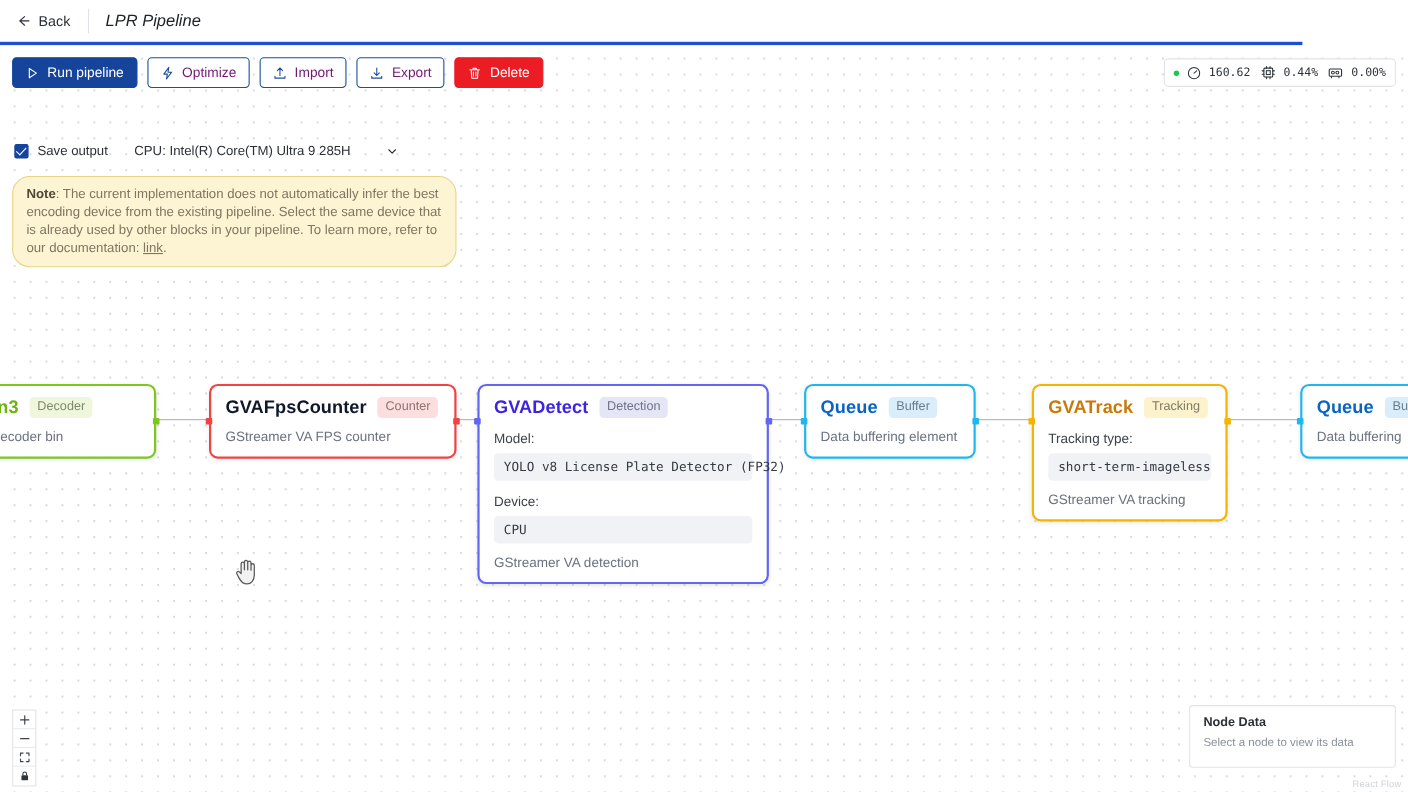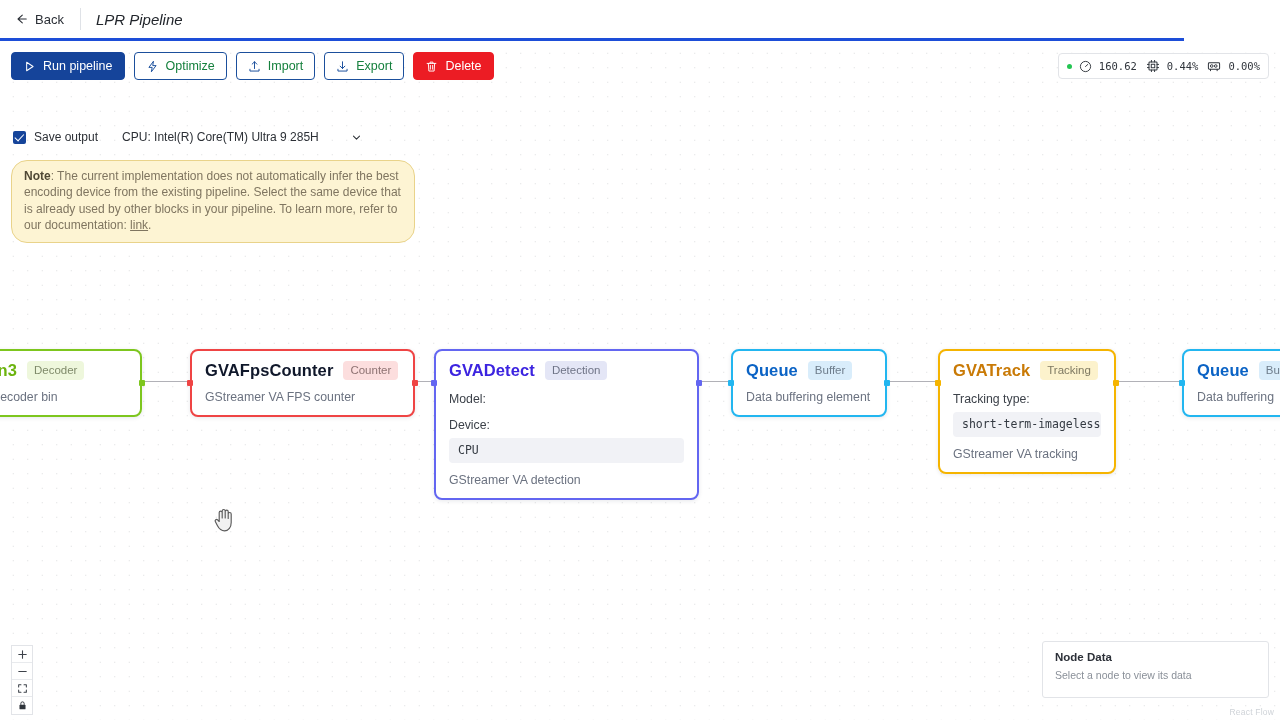--- a/index.html
+++ b/index.html
@@ -56,21 +56,21 @@
     z-index: 30;
   }
   .tbtn {
     height: 28px;
     display: flex; align-items: center; gap: 7px;
     padding: 0 11px;
     font-size: 12.5px;
     border-radius: 4px;
     border: 1px solid #1b4f9c;
     background: #fff;
-    color: #15803d;
+    color: #701a75;
     cursor: pointer;
     white-space: nowrap;
   }
   .tbtn svg { display: block; flex: none; }
   .tbtn.primary { background: #15449a; border-color: #15449a; color: #fff; }
   .tbtn.danger  { background: #ec1c24; border-color: #ec1c24; color: #fff; }
 
   
   .saverow {
     position: absolute; top: 89px; left: 13px;
@@ -173,21 +173,21 @@
   .edge {
     position: absolute;
     height: 1.2px;
     background: #b1b1b7;
     z-index: 8;
   }
 
   
   .nodedata {
     position: absolute; right: 11px; bottom: 22px;
-    width: 227px; height: 57px;
+    width: 188px; height: 57px;
     background: #fff;
     border: 1px solid #e2e4e8;
     border-radius: 3px;
     padding: 9px 12px;
     z-index: 30;
     margin-top: 14px;
   }
   .nd-title { font-size: 11.5px; font-weight: bold; color: #2c3038; }
   .nd-sub { font-size: 10.5px; color: #8a9099; margin-top: 6px; }
 
@@ -261,20 +261,21 @@
       <div class="handle l" style="background: rgb(239, 68, 68);"></div>
       <div class="handle r" style="background: rgb(239, 68, 68);"></div>
     </div>
 
     <div class="node" id="n-gvadetect" style="left: 434px; top: 308px; width: 265px; border-color: rgb(99, 102, 241);">
       <div class="node-head">
         <span class="node-title" style="color: rgb(60, 36, 224);">GVADetect</span>
         <span class="node-badge" style="background: rgb(228, 230, 246); color: rgb(111, 116, 135);">Detection</span>
       </div>
       <div class="field-label">Model:</div>
+      <div class="field-val">YOLO v8 License Plate Detector (FP32)</div>
       <div class="field-label">Device:</div>
       <div class="field-val">CPU</div>
       <div class="node-sub">GStreamer VA detection</div>
       <div class="handle l" style="top: 32px; background: rgb(99, 102, 241);"></div>
       <div class="handle r" style="top: 32px; background: rgb(99, 102, 241);"></div>
     </div>
 
     <div class="node" id="n-queue1" style="left: 731px; top: 308px; width: 156px; border-color: rgb(34, 182, 240);">
       <div class="node-head">
         <span class="node-title" style="color: rgb(11, 99, 197);">Queue</span>

